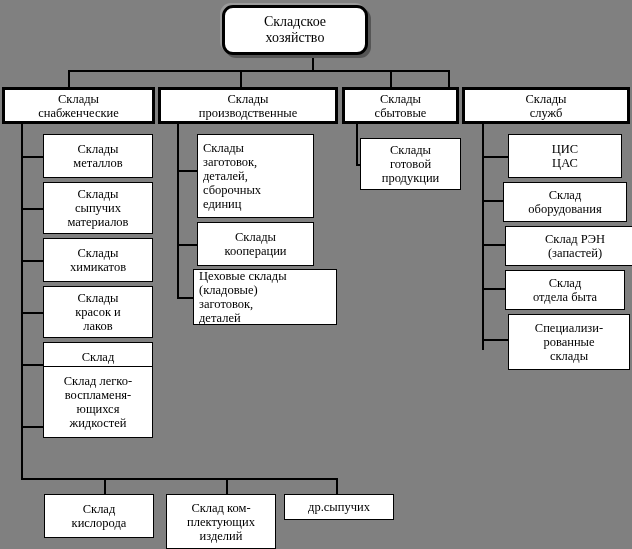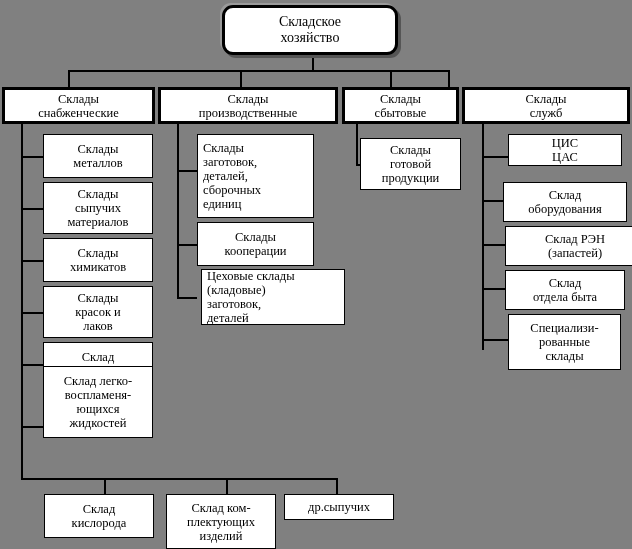--- a/index.html
+++ b/index.html
@@ -108,21 +108,21 @@
   <div class="line-v" style="left:356px; top:124px; height:42px;"></div>
   <div class="line-h" style="left:356px; top:164px; width:18px;"></div>
 
   <div class="line-v" style="left:482px; top:124px; height:226px;"></div>
   <div class="line-h" style="left:482px; top:156px; width:26px;"></div>
   <div class="line-h" style="left:482px; top:200px; width:26px;"></div>
   <div class="line-h" style="left:482px; top:244px; width:26px;"></div>
   <div class="line-h" style="left:482px; top:288px; width:26px;"></div>
   <div class="line-h" style="left:482px; top:339px; width:26px;"></div>
 
-  <div class="node node-root" style="left:222px; top:5px; width:176px; height:50px;">
+  <div class="node node-root" style="left:222px; top:5px; width:146px; height:50px;">
     <span class="txt">Складское
 хозяйство</span>
   </div>
 
   <div class="node node-l2" style="left:2px; top:87px; width:153px; height:37px;">
     <span class="txt">Склады
 снабженческие</span>
   </div>
   <div class="node node-l2" style="left:158px; top:87px; width:180px; height:37px;">
     <span class="txt">Склады
@@ -170,50 +170,50 @@
     <span class="txt">Склады
 заготовок,
 деталей,
 сборочных
 единиц</span>
   </div>
   <div class="node node-leaf" style="left:197px; top:222px; width:117px; height:44px;">
     <span class="txt">Склады
 кооперации</span>
   </div>
-  <div class="node node-leaf align-left" style="left:201px; top:269px; width:144px; height:56px;">
+  <div class="node node-leaf align-left" style="left:193px; top:269px; width:144px; height:56px;">
     <span class="txt">Цеховые склады
 (кладовые)
 заготовок,
 деталей</span>
   </div>
 
   <div class="node node-leaf" style="left:360px; top:138px; width:101px; height:52px;">
     <span class="txt">Склады
 готовой
 продукции</span>
   </div>
 
-  <div class="node node-leaf" style="left:508px; top:134px; width:114px; height:32px;">
+  <div class="node node-leaf" style="left:508px; top:134px; width:114px; height:44px;">
     <span class="txt">ЦИС
 ЦАС</span>
   </div>
   <div class="node node-leaf" style="left:503px; top:182px; width:124px; height:40px;">
     <span class="txt">Склад
 оборудования</span>
   </div>
   <div class="node node-leaf" style="left:505px; top:226px; width:140px; height:40px;">
     <span class="txt">Склад РЭН
 (запастей)</span>
   </div>
   <div class="node node-leaf" style="left:505px; top:270px; width:120px; height:40px;">
     <span class="txt">Склад
 отдела быта</span>
   </div>
-  <div class="node node-leaf" style="left:508px; top:314px; width:113px; height:56px;">
+  <div class="node node-leaf" style="left:508px; top:314px; width:122px; height:56px;">
     <span class="txt">Специализи-
 рованные
 склады</span>
   </div>
 
   <div class="node node-leaf" style="left:44px; top:494px; width:110px; height:44px;">
     <span class="txt">Склад
 кислорода</span>
   </div>
   <div class="node node-leaf" style="left:166px; top:494px; width:110px; height:55px;">

